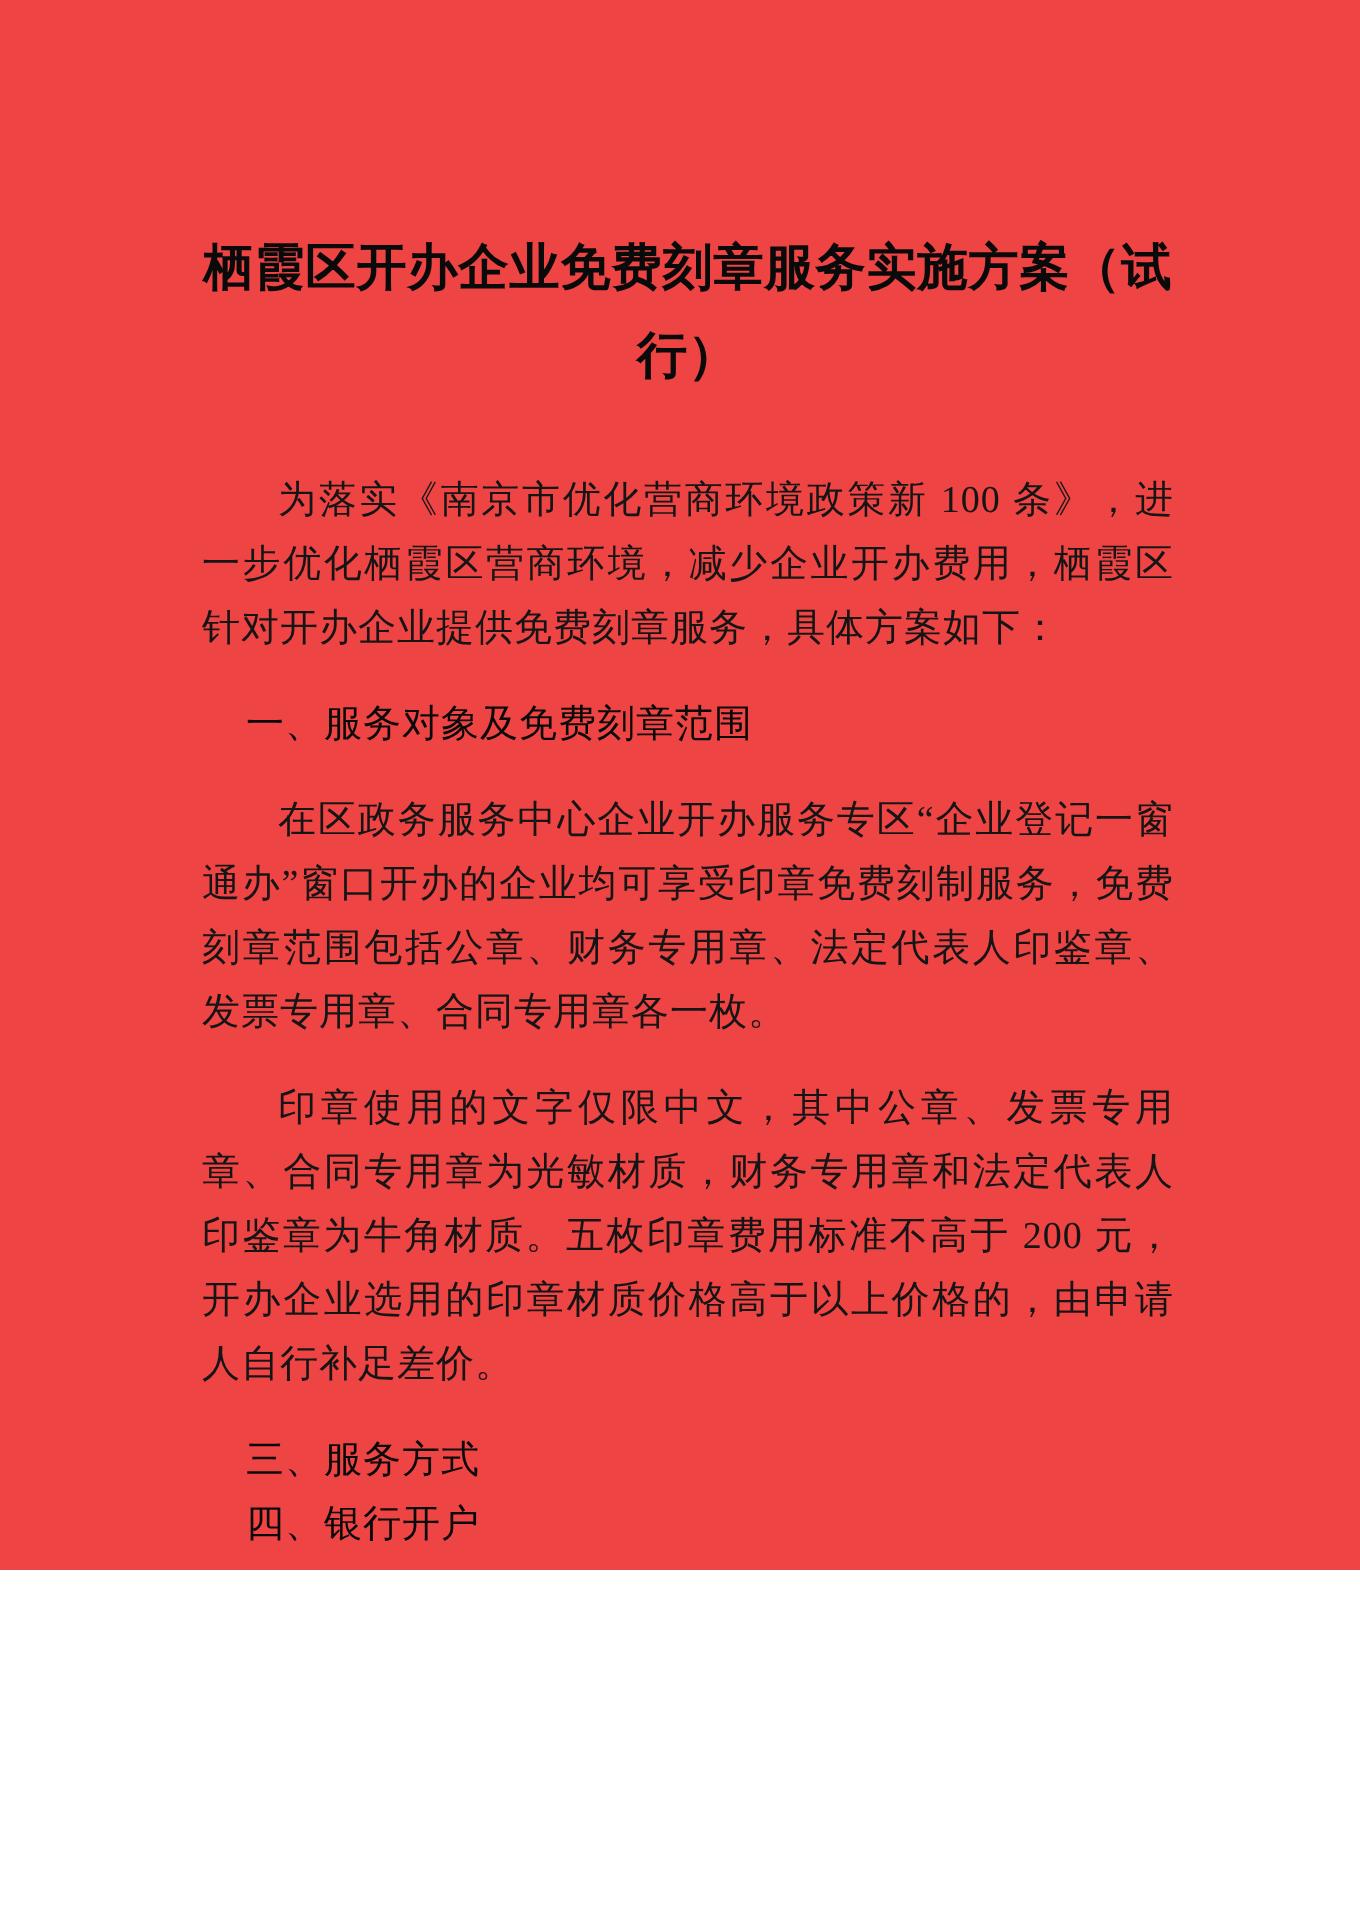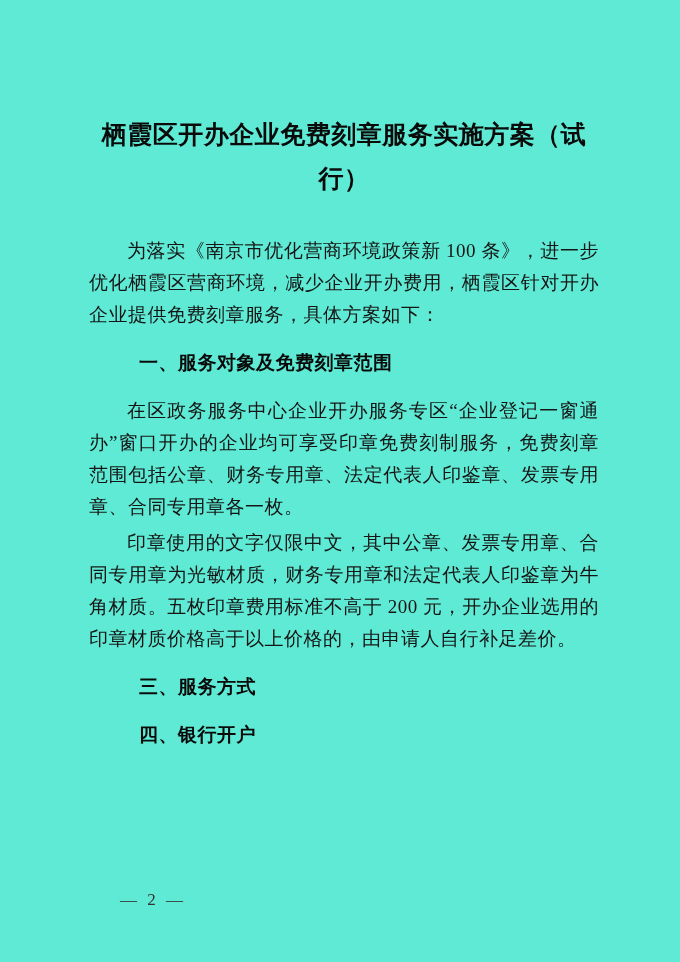--- a/index.html
+++ b/index.html
@@ -3,22 +3,22 @@
 <meta charset="utf-8">
 <style>
   html, body {
     margin: 0;
     padding: 0;
     background: #ffffff;
   }
   .page {
     position: relative;
     width: 680px;
-    height: 962px;
-    background: #5eead4;
+    height: 785px;
+    background: #ef4444;
     overflow: hidden;
     color: #151515;
     font-family: "Liberation Serif", "DejaVu Serif", serif;
   }
   .content {
     position: absolute;
     left: 85px;
     top: 0;
     width: 518px;
   }
@@ -26,35 +26,35 @@
     margin: 113px 0 34px 0;
     font-size: 25px;
     line-height: 44px;
     font-weight: bold;
     text-align: center;
     letter-spacing: 0.5px;
     color: #0a0a0a;
     font-family: "Liberation Serif", "DejaVu Serif", serif;
   }
   .body-para {
-    margin: 4px;
+    margin: 16px;
     font-size: 19px;
     line-height: 32px;
     text-indent: 2em;
     text-align: justify;
     text-justify: inter-ideograph;
     letter-spacing: 0.5px;
     word-break: break-all;
   }
   .section-heading {
-    margin: 16px;
+    margin: 0;
     font-size: 19px;
     line-height: 32px;
     text-indent: 2em;
-    font-weight: bold;
+    font-weight: normal;
     letter-spacing: 0.5px;
     color: #0a0a0a;
     font-family: "Liberation Sans", "DejaVu Sans", sans-serif;
   }
   .item-label {
     font-weight: bold;
   }
   .page-footer {
     position: absolute;
     left: 120px;

